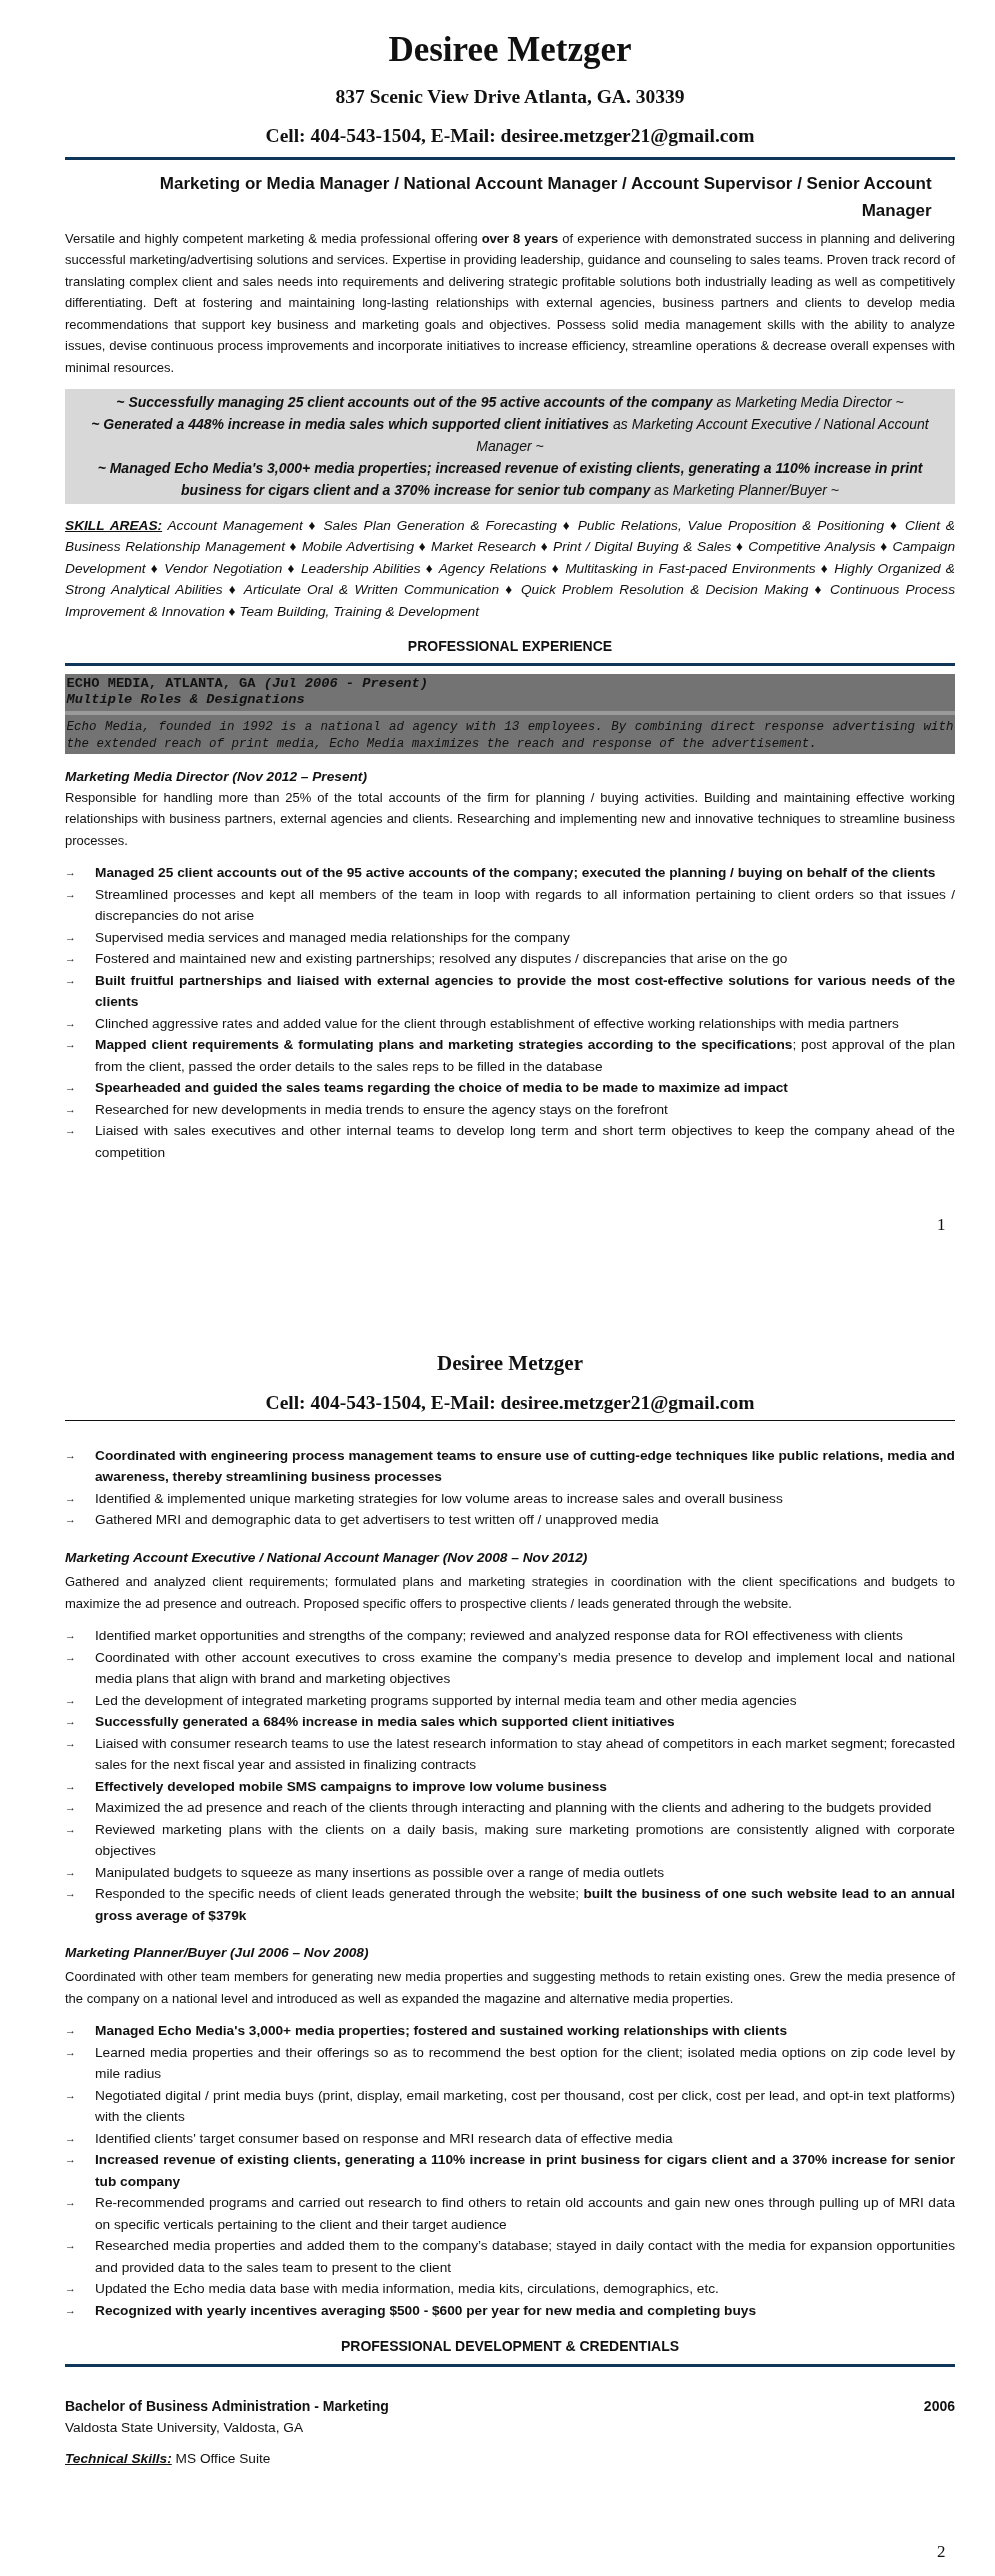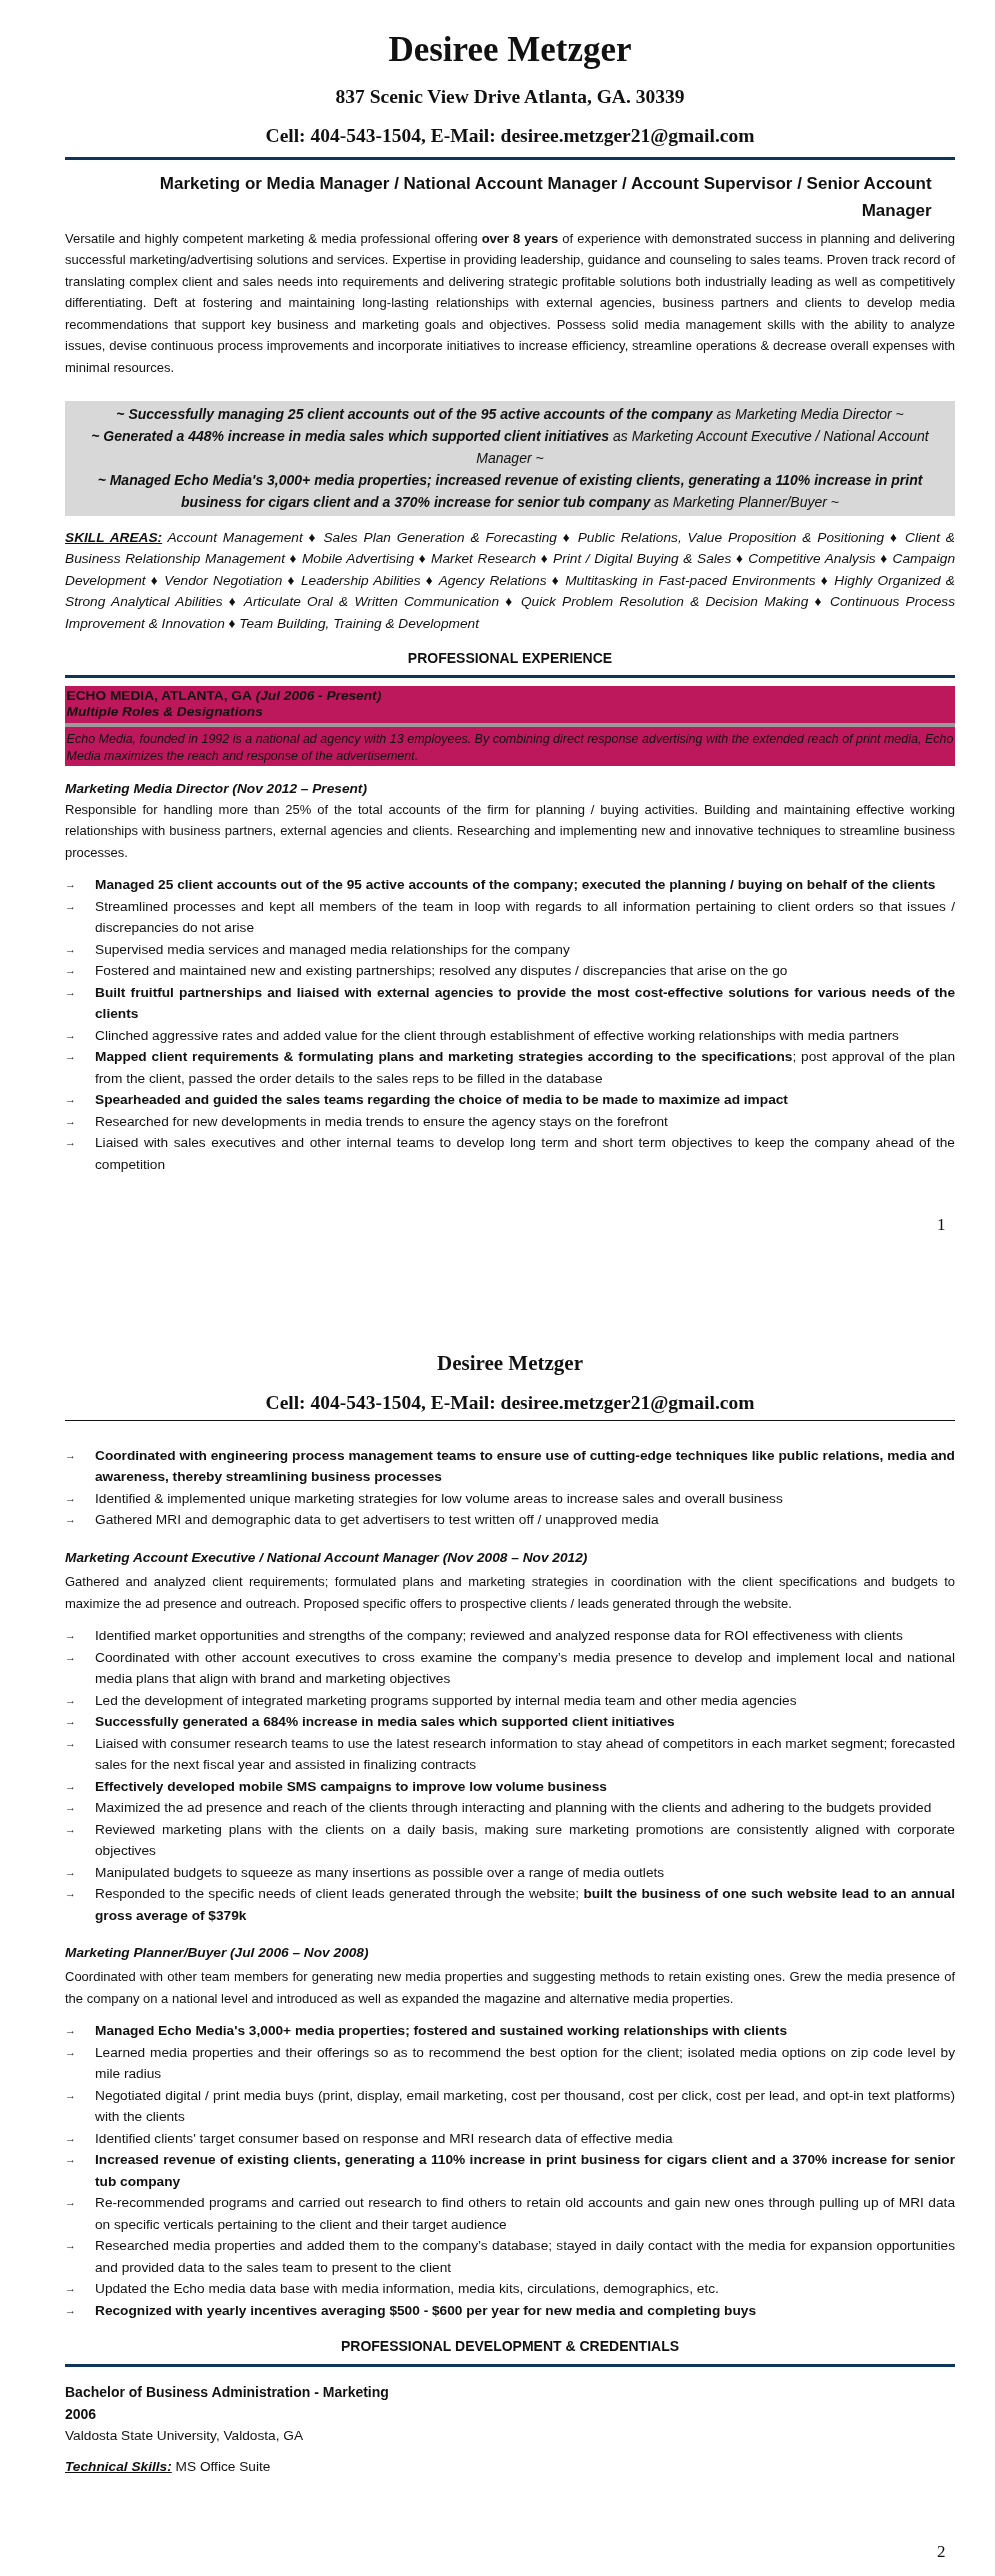--- a/index.html
+++ b/index.html
@@ -11,21 +11,21 @@
   .name-small { font-size: 21px; line-height: 25px; }
   .rule-blue { height: 3.1px; background: #0f3558; }
   .rule-black { height: 1.6px; background: #111; }
   .headline { font-weight: bold; font-size: 17px; line-height: 26.6px; text-align: right; }
   .para { font-size: 13px; line-height: 21.5px; text-align: justify; }
   .hl-box { background: #d8d8d8; padding: 1.6px 11px 3.1px; text-align: center; font-size: 14px; line-height: 22px; font-style: italic; }
   .hl-box b { font-weight: bold; }
   .skills { font-size: 13.7px; line-height: 21.5px; text-align: justify; font-style: italic; }
   .skills .lbl { font-weight: bold; text-decoration: underline; }
   .sec-title { font-weight: bold; font-size: 14px; text-align: center; line-height: 23.4px; }
-  .co-box { background: #be185d; }
+  .co-box { background: #737373; font-family: Liberation Mono, monospace; }
   .co-head { padding: 1.6px 1.6px 3.1px; font-size: 13.7px; line-height: 16.4px; font-weight: bold; }
   .co-sep { height: 3.1px; background: #9a9a9a; }
   .co-desc { padding: 4.7px 1.6px 1.6px; font-size: 12.5px; line-height: 16.4px; font-style: italic; text-align: justify; }
   .role { font-size: 13.7px; font-style: italic; font-weight: bold; line-height: 20.3px; }
   ul.bullets { list-style: none; margin: 0; padding: 0; }
   ul.bullets li { position: relative; padding-left: 30px; font-size: 13.7px; line-height: 21.5px; text-align: justify; }
   ul.bullets li .arrow { position: absolute; left: 0; top: 0; font-size: 11px; }
   .b { font-weight: bold; }
   .pnum { position: absolute; font-family: "Liberation Serif", serif; font-size: 17px; }
   .edu-row { display: flex; justify-content: space-between; font-weight: bold; font-size: 14px; line-height: 22px; }
@@ -39,21 +39,21 @@
 <div class="page" style="top:14px;">
   <div class="serif name-big">Desiree Metzger</div>
   <div class="serif contact">837 Scenic View Drive Atlanta, GA. 30339</div>
   <div class="serif contact">Cell: 404-543-1504, E-Mail: desiree.metzger21@gmail.com</div>
   <div class="rule-blue" style="margin-top:9.4px;"></div>
 
   <div class="headline" style="margin:11px 23.4px 3.1px;">Marketing or Media Manager / National Account Manager / Account Supervisor / Senior Account Manager</div>
 
   <div class="para"><span>Versatile and highly competent marketing &amp; media professional offering </span><b>over 8 years</b><span> of experience with demonstrated success in planning and delivering successful marketing/advertising solutions and services. Expertise in providing leadership, guidance and counseling to sales teams. Proven track record of translating complex client and sales needs into requirements and delivering strategic profitable solutions both industrially leading as well as competitively differentiating. Deft at fostering and maintaining long-lasting relationships with external agencies, business partners and clients to develop media recommendations that support key business and marketing goals and objectives. Possess solid media management skills with the ability to analyze issues, devise continuous process improvements and incorporate initiatives to increase efficiency, streamline operations &amp; decrease overall expenses with minimal resources.</span></div>
 
-  <div class="hl-box" style="margin-top:23px;">
+  <div class="hl-box" style="margin-top:11px;">
     <div><b>~ Successfully managing 25 client accounts out of the 95 active accounts of the company</b><span> as Marketing Media Director ~</span></div>
     <div><b>~ Generated a 448% increase in media sales which supported client initiatives</b><span> as Marketing Account Executive / National Account Manager ~</span></div>
     <div><b>~ Managed Echo Media's 3,000+ media properties; increased revenue of existing clients, generating a 110% increase in print business for cigars client and a 370% increase for senior tub company</b><span> as Marketing Planner/Buyer ~</span></div>
   </div>
 
   <div class="skills" style="margin-top:11px;"><span class="lbl">SKILL AREAS:</span><span> Account Management ♦ Sales Plan Generation &amp; Forecasting ♦ Public Relations, Value Proposition &amp; Positioning ♦ Client &amp; Business Relationship Management ♦ Mobile Advertising ♦ Market Research ♦ Print / Digital Buying &amp; Sales ♦ Competitive Analysis ♦ Campaign Development ♦ Vendor Negotiation ♦ Leadership Abilities ♦ Agency Relations ♦ Multitasking in Fast-paced Environments ♦ Highly Organized &amp; Strong Analytical Abilities ♦ Articulate Oral &amp; Written Communication ♦ Quick Problem Resolution &amp; Decision Making ♦ Continuous Process Improvement &amp; Innovation ♦ Team Building, Training &amp; Development</span></div>
 
   <div class="sec-title" style="margin-top:12.5px;">PROFESSIONAL EXPERIENCE</div>
   <div class="rule-blue" style="margin-top:4.7px;"></div>
 
@@ -119,21 +119,21 @@
       <li><span class="arrow">→</span><span class="b">Increased revenue of existing clients, generating a 110% increase in print business for cigars client and a 370% increase for senior tub company</span></li>
       <li><span class="arrow">→</span><span>Re-recommended programs and carried out research to find others to retain old accounts and gain new ones through pulling up of MRI data on specific verticals pertaining to the client and their target audience</span></li>
       <li><span class="arrow">→</span><span>Researched media properties and added them to the company’s database; stayed in daily contact with the media for expansion opportunities and provided data to the sales team to present to the client</span></li>
       <li><span class="arrow">→</span><span>Updated the Echo media data base with media information, media kits, circulations, demographics, etc.</span></li>
       <li><span class="arrow">→</span><span class="b">Recognized with yearly incentives averaging $500 - $600 per year for new media and completing buys</span></li>
     </ul>
 
   <div class="sec-title" style="margin-top:14px;">PROFESSIONAL DEVELOPMENT &amp; CREDENTIALS</div>
   <div class="rule-blue" style="margin-top:4.7px;"></div>
 
-  <div class="edu-row" style="margin-top:14px;flex-direction:column;">
+  <div class="edu-row" style="margin-top:28px;">
     <span>Bachelor of Business Administration - Marketing</span>
     <span>2006</span>
   </div>
   <div class="edu-sub">Valdosta State University, Valdosta, GA</div>
   <div class="tech" style="margin-top:9px;"><span class="lbl">Technical Skills:</span><span> MS Office Suite</span></div>
 </div>
 <div class="pnum" style="top:2542px; left:937px;">2</div>
 
 
 </body></html>

